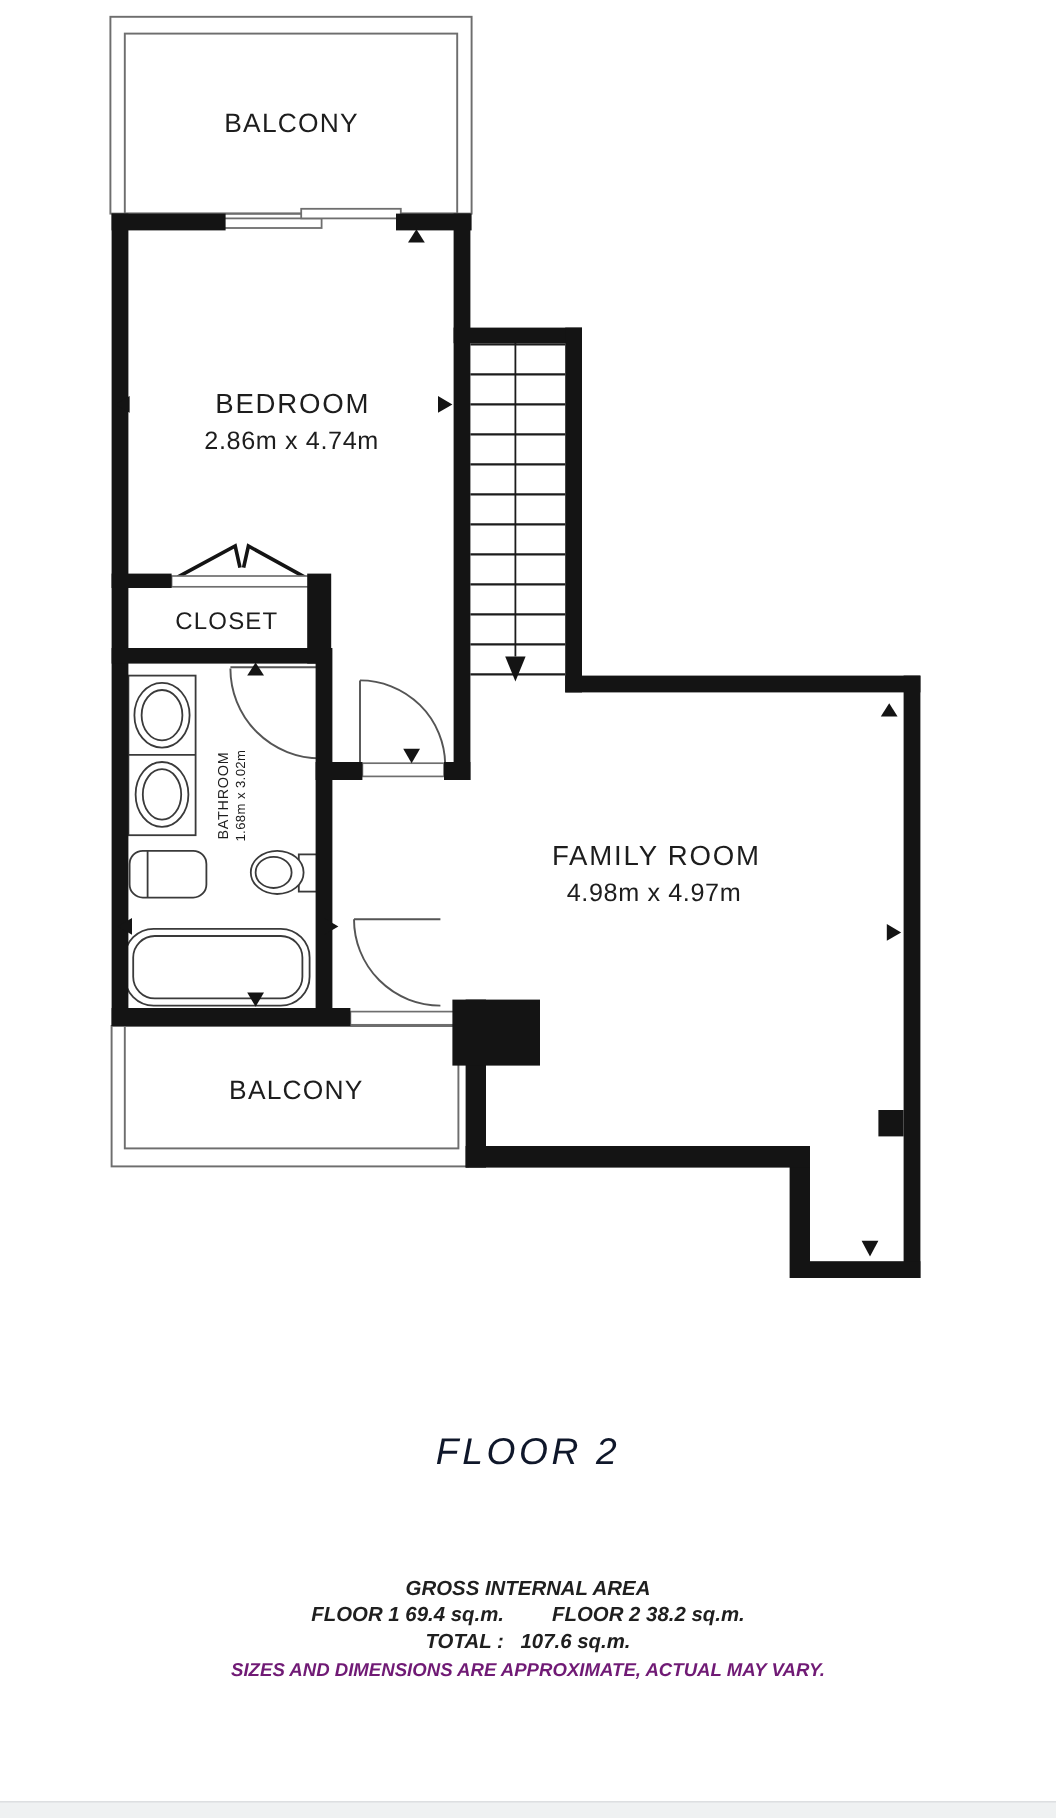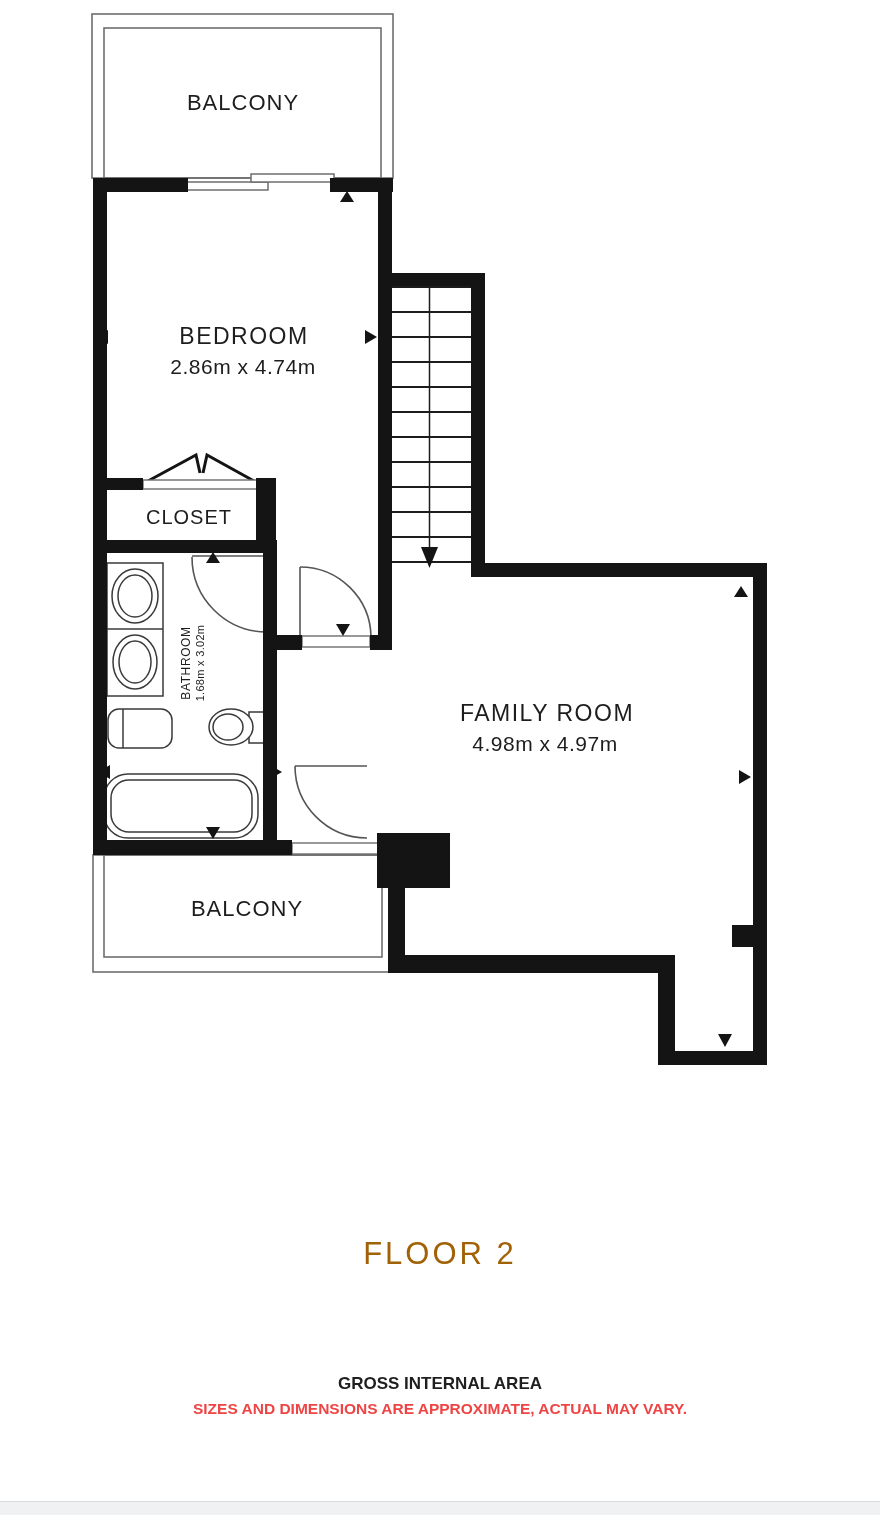--- a/index.html
+++ b/index.html
@@ -7,29 +7,29 @@
        font-family:"Liberation Sans", sans-serif;color:#1f1f1f;}
   .stage{position:absolute;inset:0;padding-left:24px;}
   svg{position:absolute;top:0;left:0;}
   svg text{font-family:"Liberation Sans", sans-serif;fill:#1d1d1d;}
   .room-label{font-size:23px;letter-spacing:1.5px;}
   .room-dims{font-size:21px;letter-spacing:0.5px;}
   .small-label{font-size:20px;letter-spacing:1px;}
   .balcony-label{font-size:22px;letter-spacing:1px;}
   .bath-label{font-size:12px;letter-spacing:0.6px;}
   .bath-dims{font-size:11px;letter-spacing:0.3px;}
-  .floor-title{position:absolute;top:1236px;left:0;width:100%;text-align:center;
-       font-size:31px;letter-spacing:3px;color:#a16207;}
-  .summary{position:absolute;top:1374px;left:0;width:100%;text-align:center;
-       font-size:17px;font-weight:700;color:#1f1f1f;}
+  .floor-title{position:absolute;top:1192px;left:0;width:100%;text-align:center;
+       font-size:31px;letter-spacing:3px;color:#0f172a;font-style:italic;}
+  .summary{position:absolute;top:1314px;left:0;width:100%;text-align:center;
+       font-size:17px;font-weight:700;color:#1f1f1f;font-style:italic;}
   .summary .line{display:flex;justify-content:center;align-items:baseline;height:22px;}
   .gap-lg{margin-left:40px;}
   .gap-md{margin-left:24px;}
   .gap-sm{margin-left:14px;}
-  .disclaimer{margin-top:4px;color:#ef4444;font-size:15.5px;font-weight:700;height:22px;}
+  .disclaimer{margin-top:4px;color:#701a75;font-size:15.5px;font-weight:700;height:22px;}
   .footer-bar{position:absolute;left:0;bottom:0;width:100%;height:13px;
        background:#eff1f2;border-top:1px solid #d8dadc;}
 </style>
 </head>
 <body>
 
 <div class="stage">
 
   <svg width="880" height="1110" viewBox="0 0 880 1110">
 
@@ -160,19 +160,27 @@
     <text transform="translate(190,663) rotate(-90)" text-anchor="middle" class="bath-label">BATHROOM</text>
     <text transform="translate(204,663) rotate(-90)" text-anchor="middle" class="bath-dims">1.68m x 3.02m</text>
   </svg>
 
   <div class="floor-title">FLOOR 2</div>
 
   <div class="summary">
     <div class="line">
       <span>GROSS INTERNAL AREA</span>
     </div>
+    <div class="line">
+      <span>FLOOR 1 69.4 sq.m.</span>
+      <span class="gap-lg">FLOOR 2 38.2 sq.m.</span>
+    </div>
+    <div class="line">
+      <span>TOTAL :</span>
+      <span class="gap-sm">107.6 sq.m.</span>
+    </div>
     <div class="line disclaimer">
       <span>SIZES AND DIMENSIONS ARE APPROXIMATE, ACTUAL MAY VARY.</span>
     </div>
   </div>
 
   <div class="footer-bar"></div>
 </div>
 
 </body></html>

